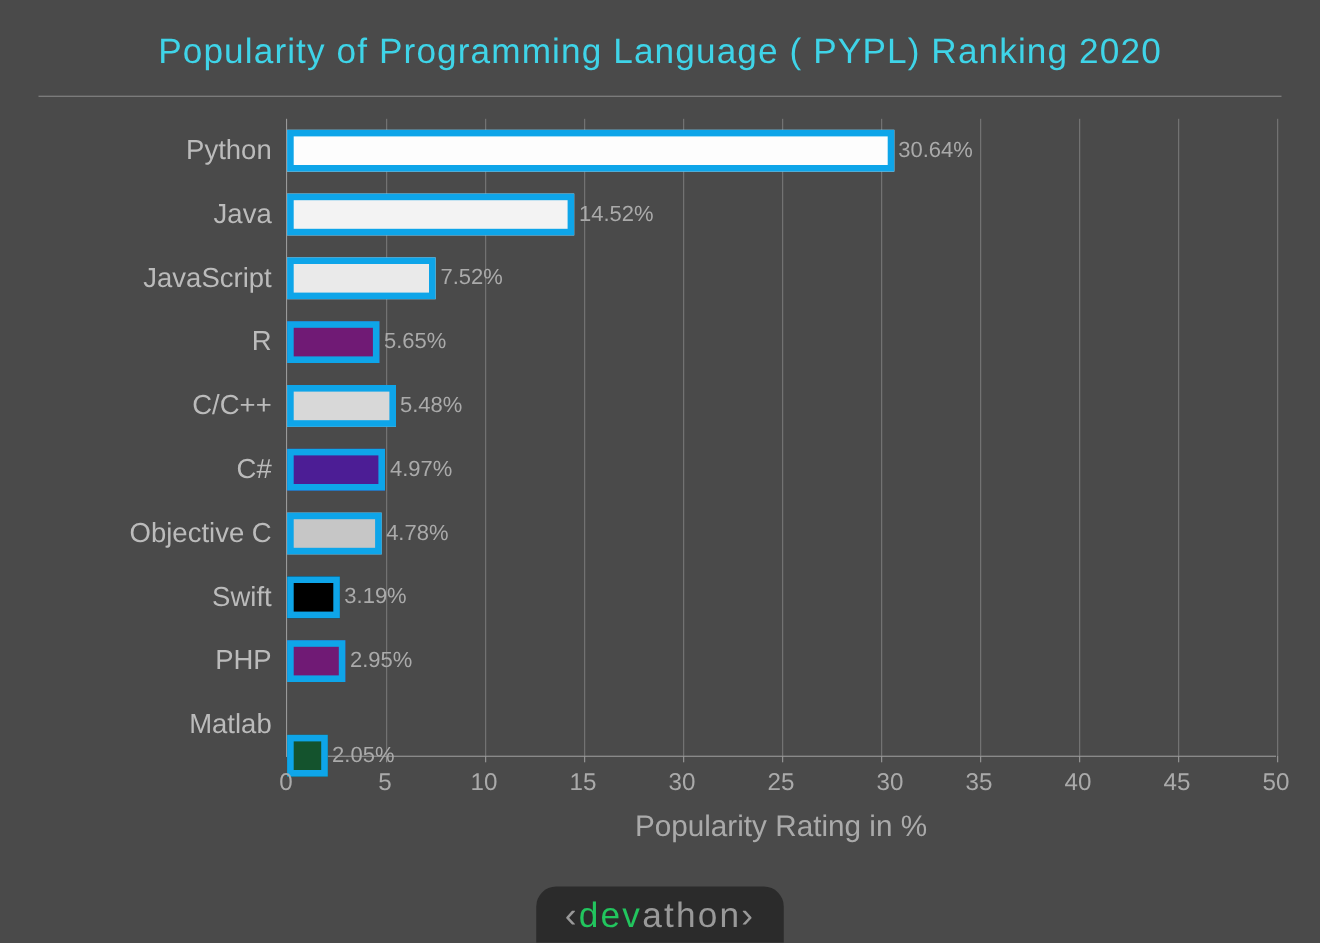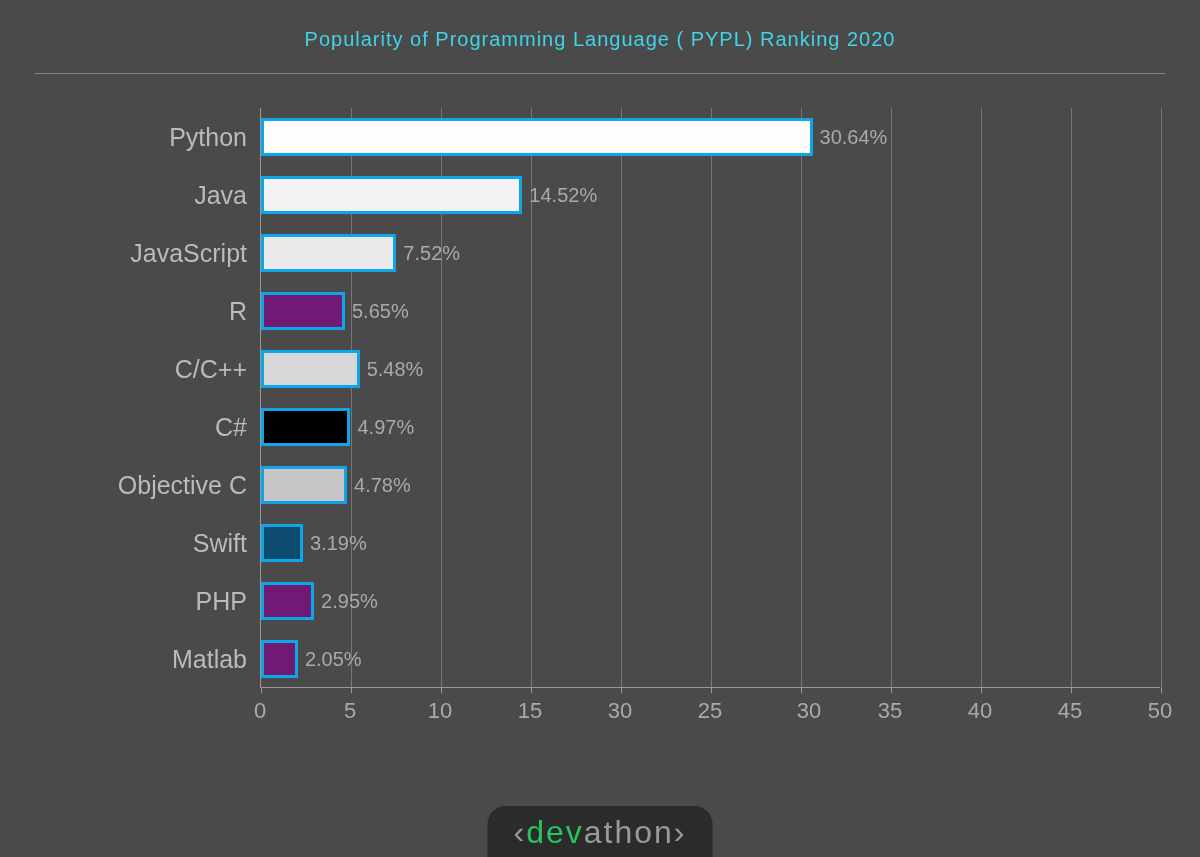--- a/index.html
+++ b/index.html
@@ -7,21 +7,21 @@
     width: 1200px;
     height: 857px;
     background: #4a4a4a;
     font-family: Arial, Helvetica, sans-serif;
     position: relative;
     overflow: hidden;
   }
   .title {
     text-align: center;
     color: #3fd4e8;
-    font-size: 20px;
+    font-size: 32px;
     font-weight: 500;
     letter-spacing: 1px;
     padding-top: 28px;
     padding-bottom: 22px;
   }
   .divider {
     height: 1px;
     background: #888;
     margin: 0 35px;
   }
@@ -65,21 +65,21 @@
   .bar-row {
     position: absolute;
     left: 0;
     height: 38px;
   }
   .bar {
     position: absolute;
     left: 0;
     top: 0;
     height: 100%;
-    border: 3px solid #0ea5e9;
+    border: 6px solid #0ea5e9;
   }
   .bar-value {
     position: absolute;
     left: 100%;
     top: 50%;
     transform: translateY(-50%);
     margin-left: 10px;
     color: #aaa;
     font-size: 20px;
     white-space: nowrap;
@@ -174,49 +174,50 @@
         </div>
       </div>
       <div class="bar-row" style="top: 242px; height: 38px;">
         <div class="y-label">C/C++</div>
         <div class="bar" style="width: 98.64px; background: rgb(216, 216, 216);">
           <div class="bar-value">5.48%</div>
         </div>
       </div>
       <div class="bar-row" style="top: 300px; height: 38px;">
         <div class="y-label">C#</div>
-        <div class="bar" style="width: 89.46px; background: #000000;">
+        <div class="bar" style="width: 89.46px; background: #4c1d95;">
           <div class="bar-value">4.97%</div>
         </div>
       </div>
       <div class="bar-row" style="top: 358px; height: 38px;">
         <div class="y-label">Objective C</div>
         <div class="bar" style="width: 86.04px; background: rgb(198, 198, 198);">
           <div class="bar-value">4.78%</div>
         </div>
       </div>
       <div class="bar-row" style="top: 416px; height: 38px;">
         <div class="y-label">Swift</div>
-        <div class="bar" style="width: 36px; background: #0c4a6e; padding-left: 36px;">
+        <div class="bar" style="width: 36px; background: #000000; padding-left: 36px;">
           <div class="bar-value">3.19%</div>
         </div>
       </div>
       <div class="bar-row" style="top: 474px; height: 38px;">
         <div class="y-label">PHP</div>
         <div class="bar" style="width: 53.1px; background: #701a75;">
           <div class="bar-value">2.95%</div>
         </div>
       </div>
       <div class="bar-row" style="top: 532px; height: 38px;">
         <div class="y-label">Matlab</div>
-        <div class="bar" style="width: 36.9px; background: #701a75;">
+        <div class="bar" style="width: 36.9px; background: #14532d; margin-top: 28px;">
           <div class="bar-value">2.05%</div>
         </div>
       </div>
     </div>
+  <div class="x-axis-title">Popularity Rating in %</div>
 <div class="x-tick-label" style="left: 0px;">0</div>
     <div class="x-tick-label" style="left: 90px;">5</div>
     <div class="x-tick-label" style="left: 180px;">10</div>
     <div class="x-tick-label" style="left: 270px;">15</div>
     <div class="x-tick-label" style="left: 360px;">30</div>
     <div class="x-tick-label" style="left: 450px;">25</div>
     <div class="x-tick-label" style="left: 549px;">30</div>
     <div class="x-tick-label" style="left: 630px;">35</div>
     <div class="x-tick-label" style="left: 720px;">40</div>
     <div class="x-tick-label" style="left: 810px;">45</div>

